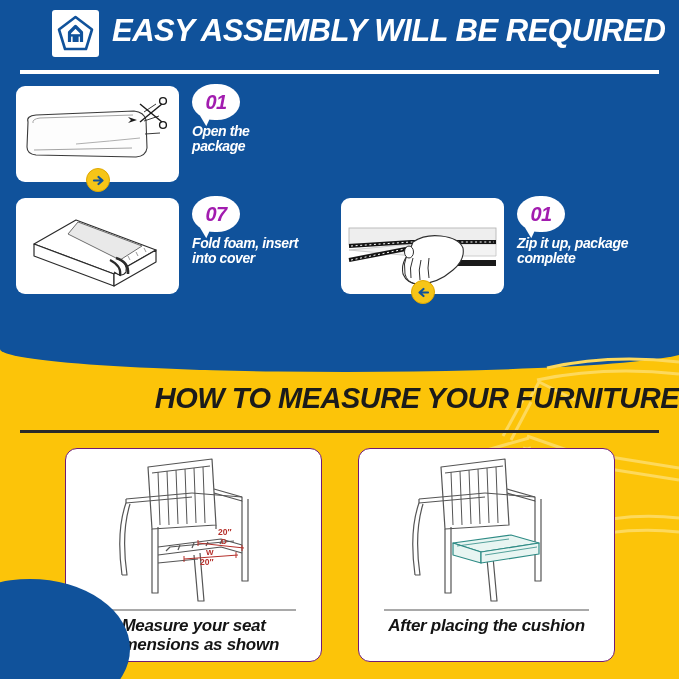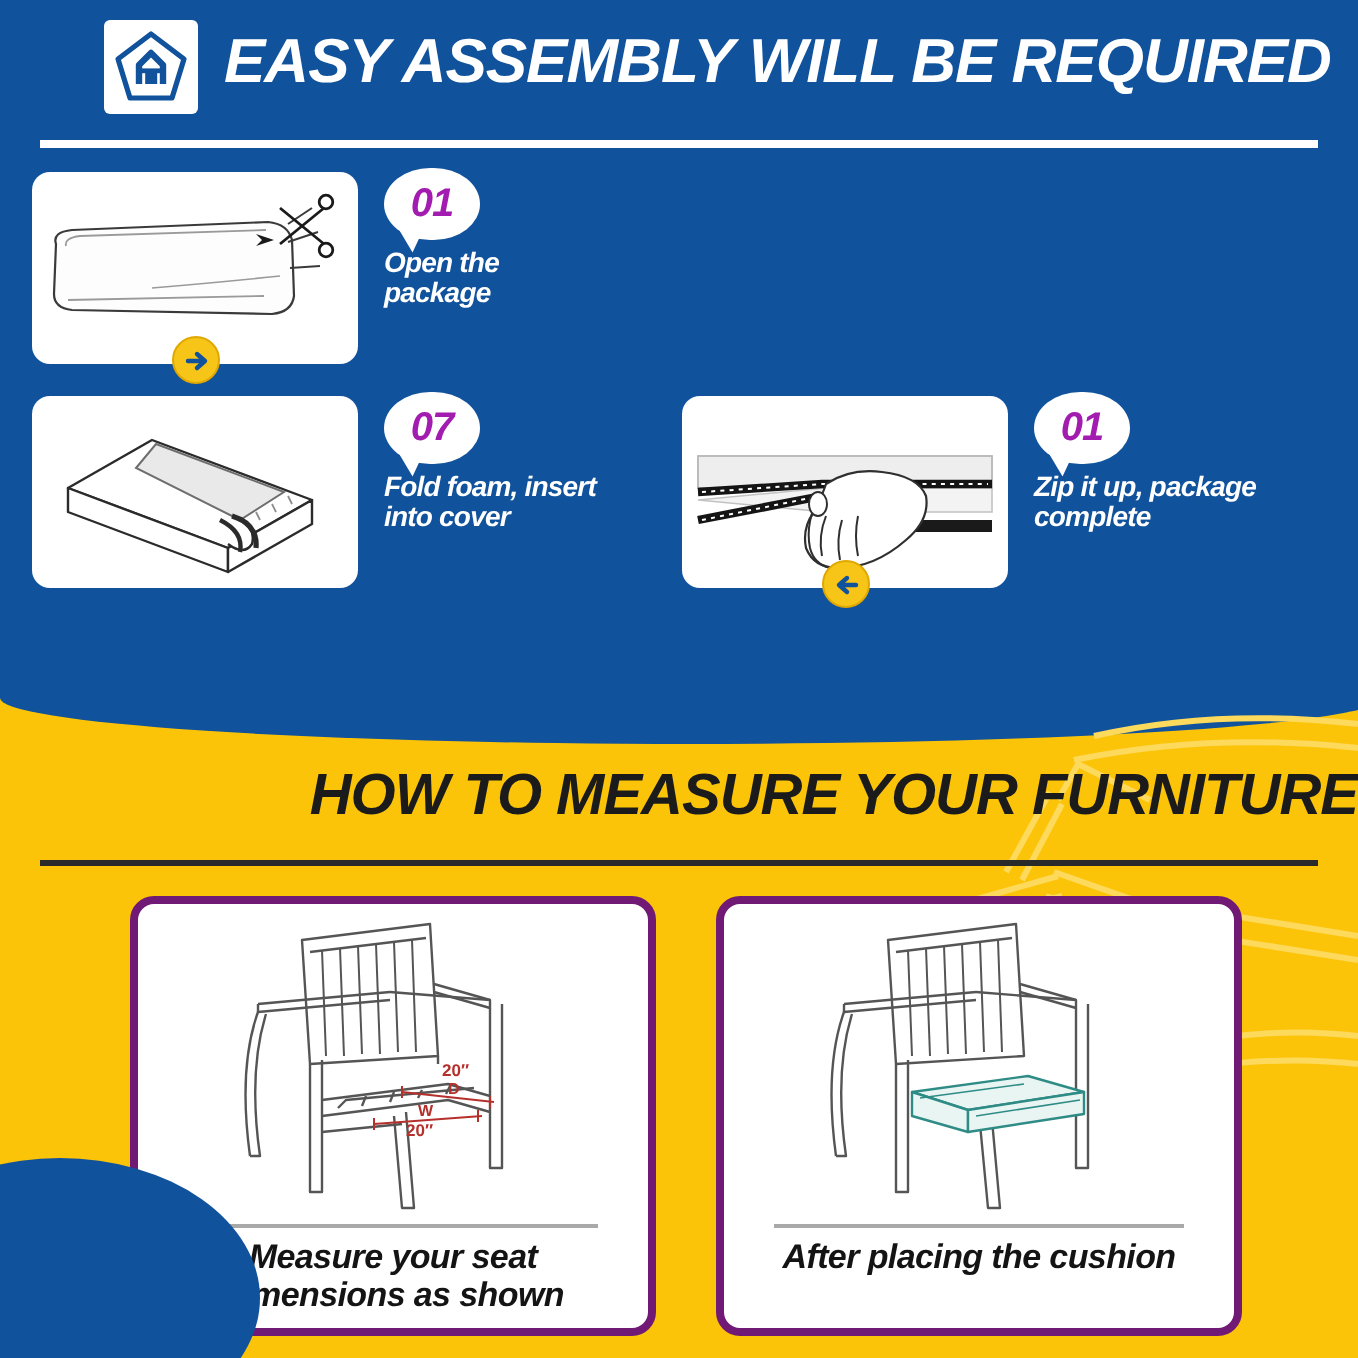--- a/index.html
+++ b/index.html
@@ -90,21 +90,21 @@
     font-size:29px;font-weight:bold;font-style:italic;color:#1b1b1b;
     letter-spacing:-0.5px;
   }
   .measure-rule{
     position:absolute;left:20px;top:100px;width:639px;height:3px;background:#2a2a2a;
   }
 
   .panels{position:absolute;left:0;top:118px;width:679px;height:215px;}
   .panel{
     position:absolute;top:0;width:255px;height:212px;background:#ffffff;
-    border-radius:12px;border:4px solid #701a75;overflow:hidden;
+    border-radius:12px;border:1px solid #701a75;overflow:hidden;
   }
   .panel.left{left:65px;}
   .panel.right{left:358px;}
   .panel .chair{position:absolute;left:0;top:2px;width:255px;height:155px;}
   .panel-divider{
     position:absolute;left:25px;top:160px;width:205px;height:2px;background:#a9a9a9;
   }
   .panel-caption{
     position:absolute;left:8px;top:168px;width:239px;text-align:center;
     font-size:17px;font-weight:bold;font-style:italic;color:#141414;

